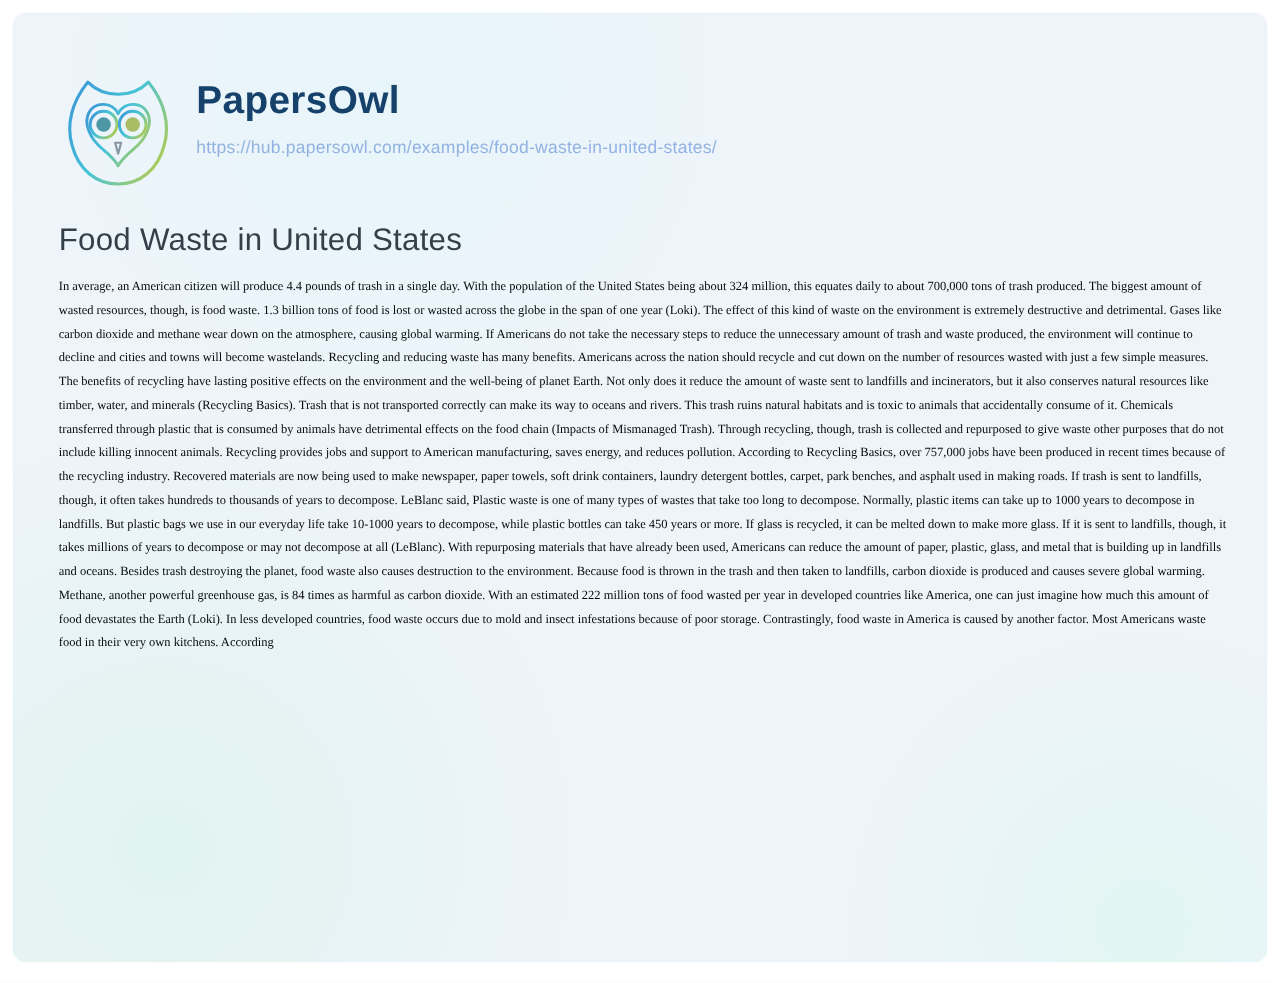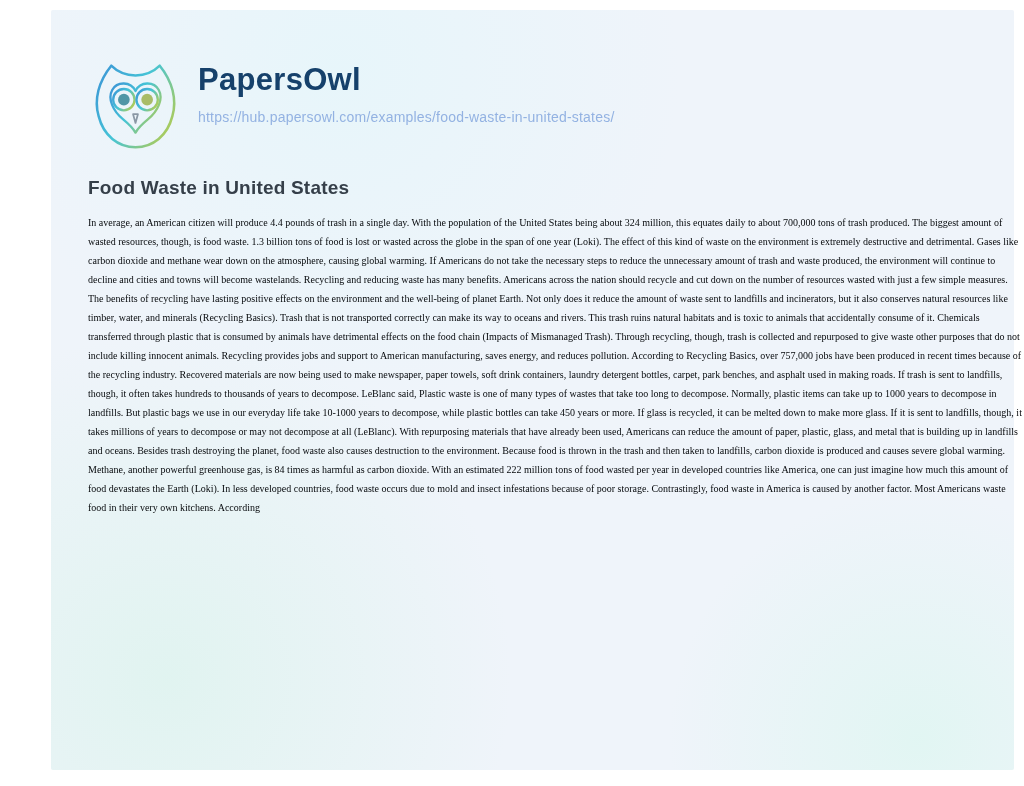--- a/index.html
+++ b/index.html
@@ -16,27 +16,26 @@
     width: 1024px;
     height: 786px;
     background: #ffffff;
   }
   .panel {
     position: absolute;
     left: 10px;
     top: 10px;
     right: 10px;
     bottom: 16px;
-    border-radius: 2px;
+    border-radius: 11px;
     background:
       radial-gradient(circle at 12% 88%, rgba(198,243,222,0.35), rgba(198,243,222,0) 32%),
       radial-gradient(circle at 90% 96%, rgba(205,248,232,0.4), rgba(205,248,232,0) 22%),
       radial-gradient(circle at 30% 8%, rgba(223,247,250,0.5), rgba(223,247,250,0) 35%),
       var(--panel-bg, #eff4fa);
-    margin-left: 41px;
   }
   .site-header {
     display: flex;
     align-items: flex-start;
     margin: 46px 0 0 36px;
   }
   .logo {
     display: inline-block;
     width: 97px;
     height: 97px;
@@ -59,22 +58,22 @@
     font-size: 14px;
     font-weight: 400;
     letter-spacing: 0.2px;
     color: var(--url-blue, #93b2e2);
   }
   main {
     padding: 0 37px;
   }
   .title {
     margin: 24px 0 0 0;
-    font-size: 19px;
-    font-weight: 700;
+    font-size: 25px;
+    font-weight: 400;
     letter-spacing: 0.2px;
     color: var(--title-gray, #353f49);
     line-height: 1.2;
   }
   .body-text {
     margin: 13px 0 0 0;
     width: 934px;
     font-family: "Liberation Serif", serif;
     font-size: 10px;
     line-height: 19px;

